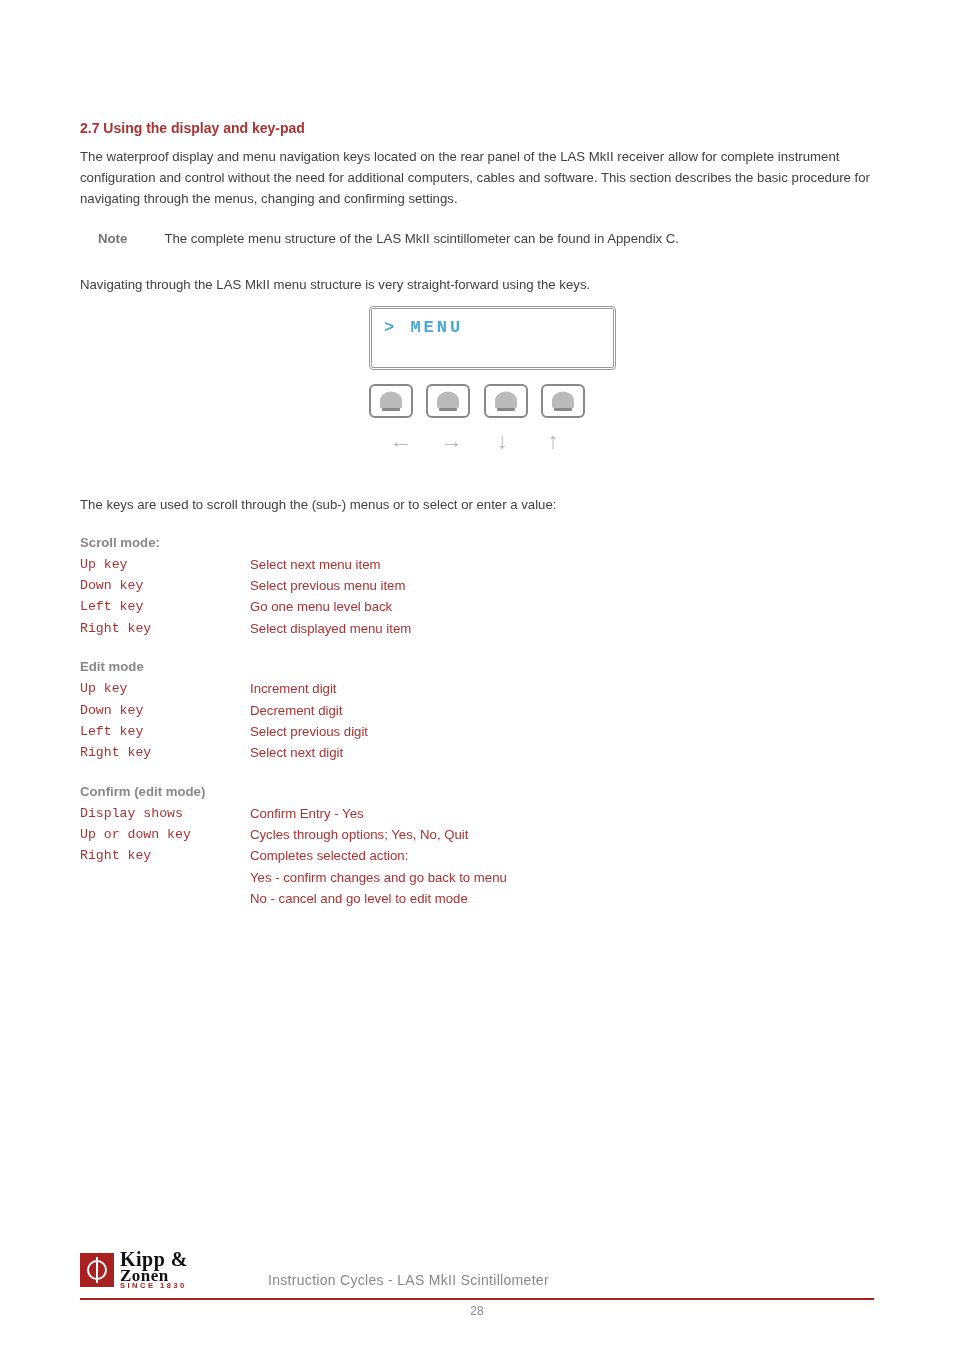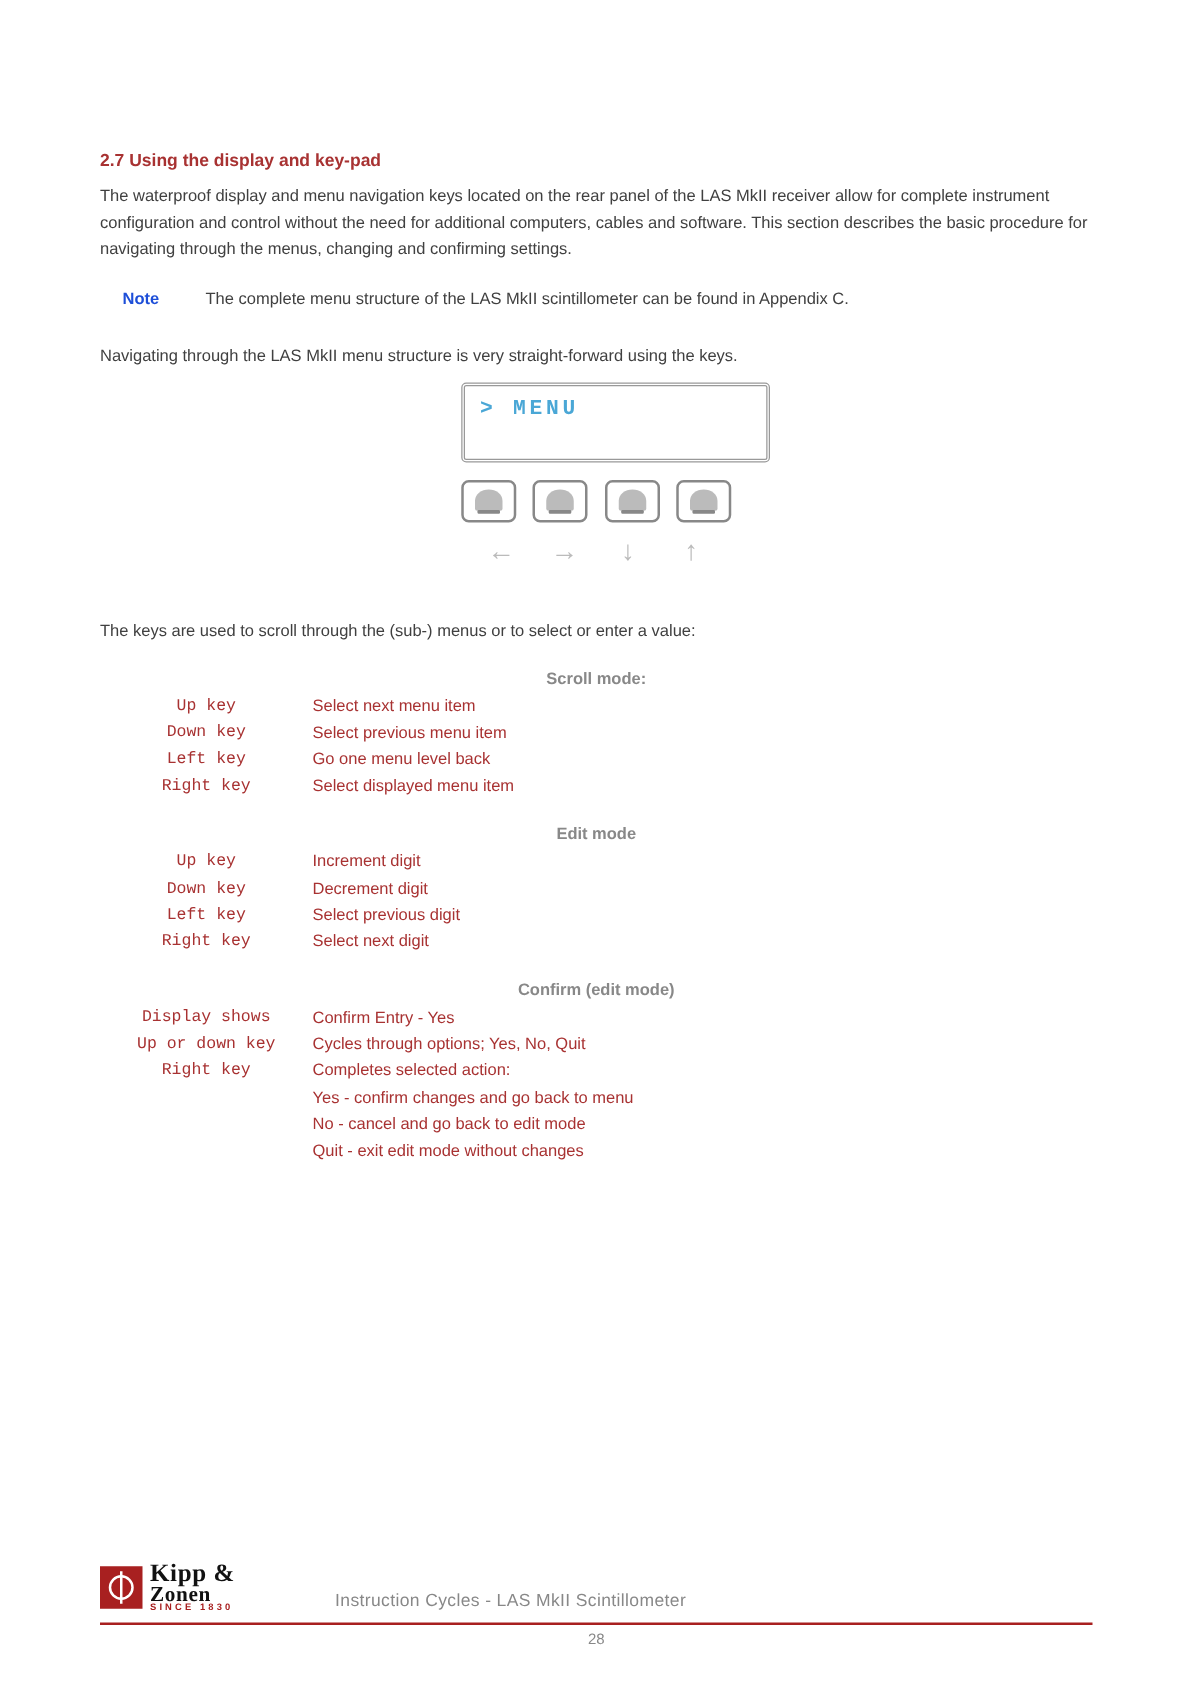--- a/index.html
+++ b/index.html
@@ -32,21 +32,21 @@
   }
   .note-line {
     font-size: 13.2px;
     margin: 0 0 28px 18px;
     color: #404040;
   }
   .note-label {
     display: inline-block;
     width: 45px;
     font-weight: 700;
-    color: #1d4ed8;
+    color: #737373;
     margin-right: 18px;
   }
   .display-fig {
     width: 216px;
     margin: 10px auto 20px auto;
   }
   .lcd {
     border: 3px double #999;
     border-radius: 4px;
     padding: 8px 12px 10px 12px;
@@ -117,21 +117,20 @@
   .arrow-glyph {
     color: #bbb;
     font-size: 22px;
     width: 44px;
     text-align: center;
     font-weight: 300;
   }
   .kv-block {
     margin-top: 8px;
     margin-bottom: 20px;
-    text-align: center;
   }
   .kv-heading {
     font-weight: 700;
     font-size: 13.2px;
     color: #888;
     margin-bottom: 4px;
   }
   .kv-row {
     display: flex;
     font-size: 13.2px;
@@ -322,25 +321,21 @@
     <div class="kv-row">
         <div class="kv-key">Right key</div>
         <div class="kv-val">Completes selected action:</div>
       </div>
     <div class="kv-row">
         <div class="kv-key"></div>
         <div class="kv-val">Yes - confirm changes and go back to menu</div>
       </div>
     <div class="kv-row">
         <div class="kv-key"></div>
-        <div class="kv-val">No - cancel and go back to edit mode</div>
-      </div>
-    <div class="kv-row">
-        <div class="kv-key"></div>
-        <div class="kv-val">Quit - exit edit mode without changes</div>
+        <div class="kv-val">No - cancel and go level to edit mode</div>
       </div>
   </div>
 
   <div class="footer">
     <div class="footer-top">
       <div class="logo">
         <div class="logo-mark"></div>
         <div class="logo-text">
           <div class="logo-line1">Kipp &amp;</div>
           <div class="logo-line2">Zonen</div>

